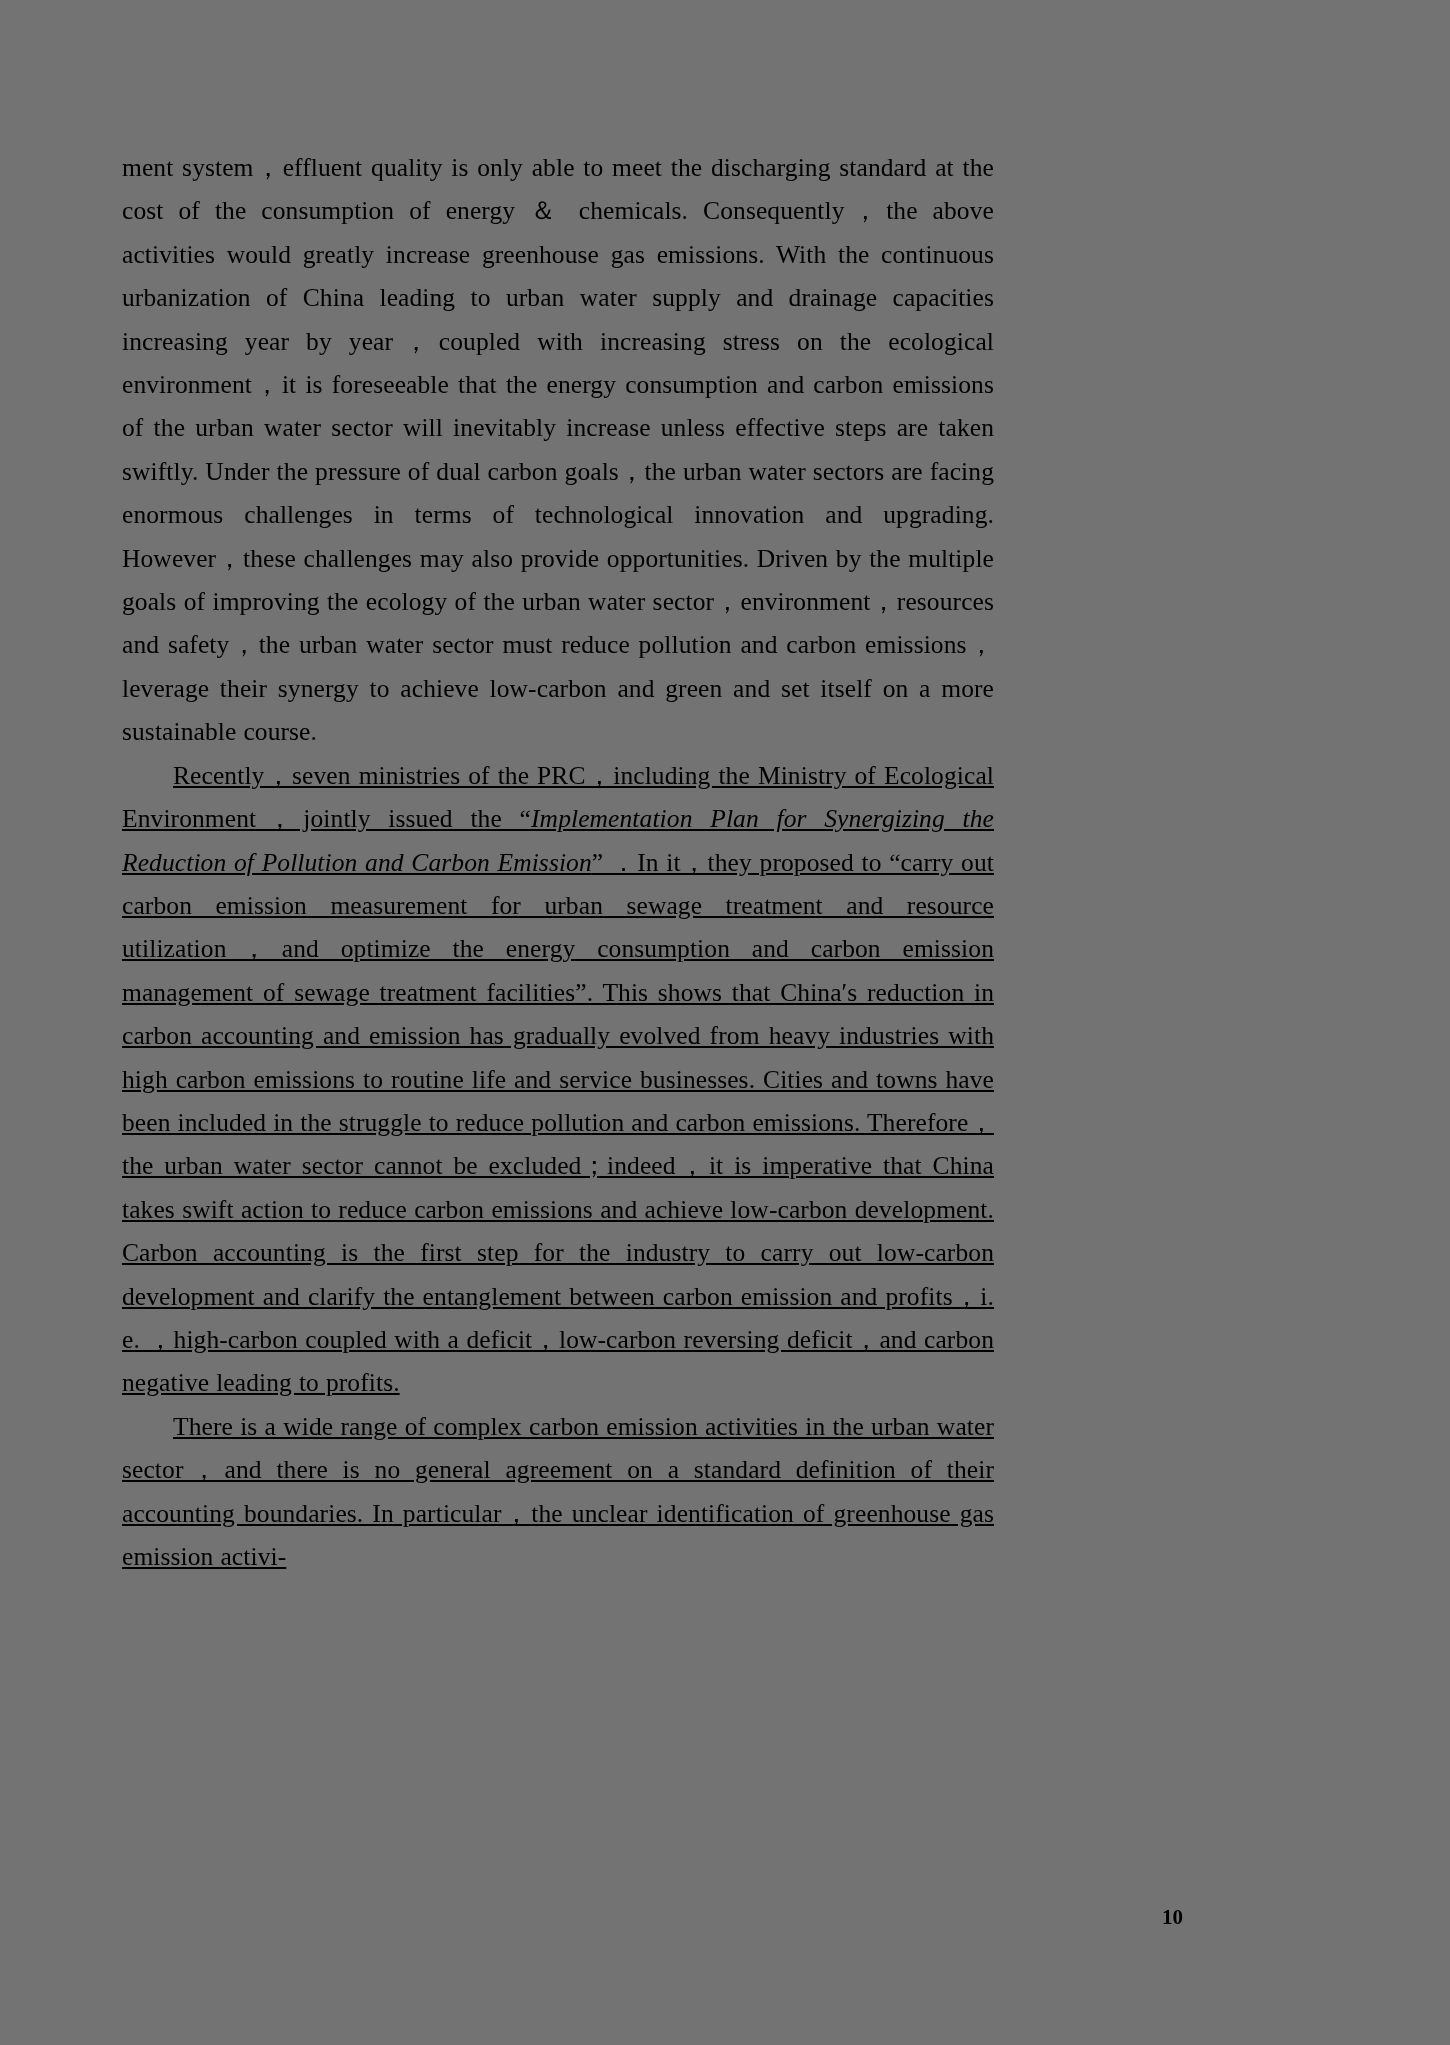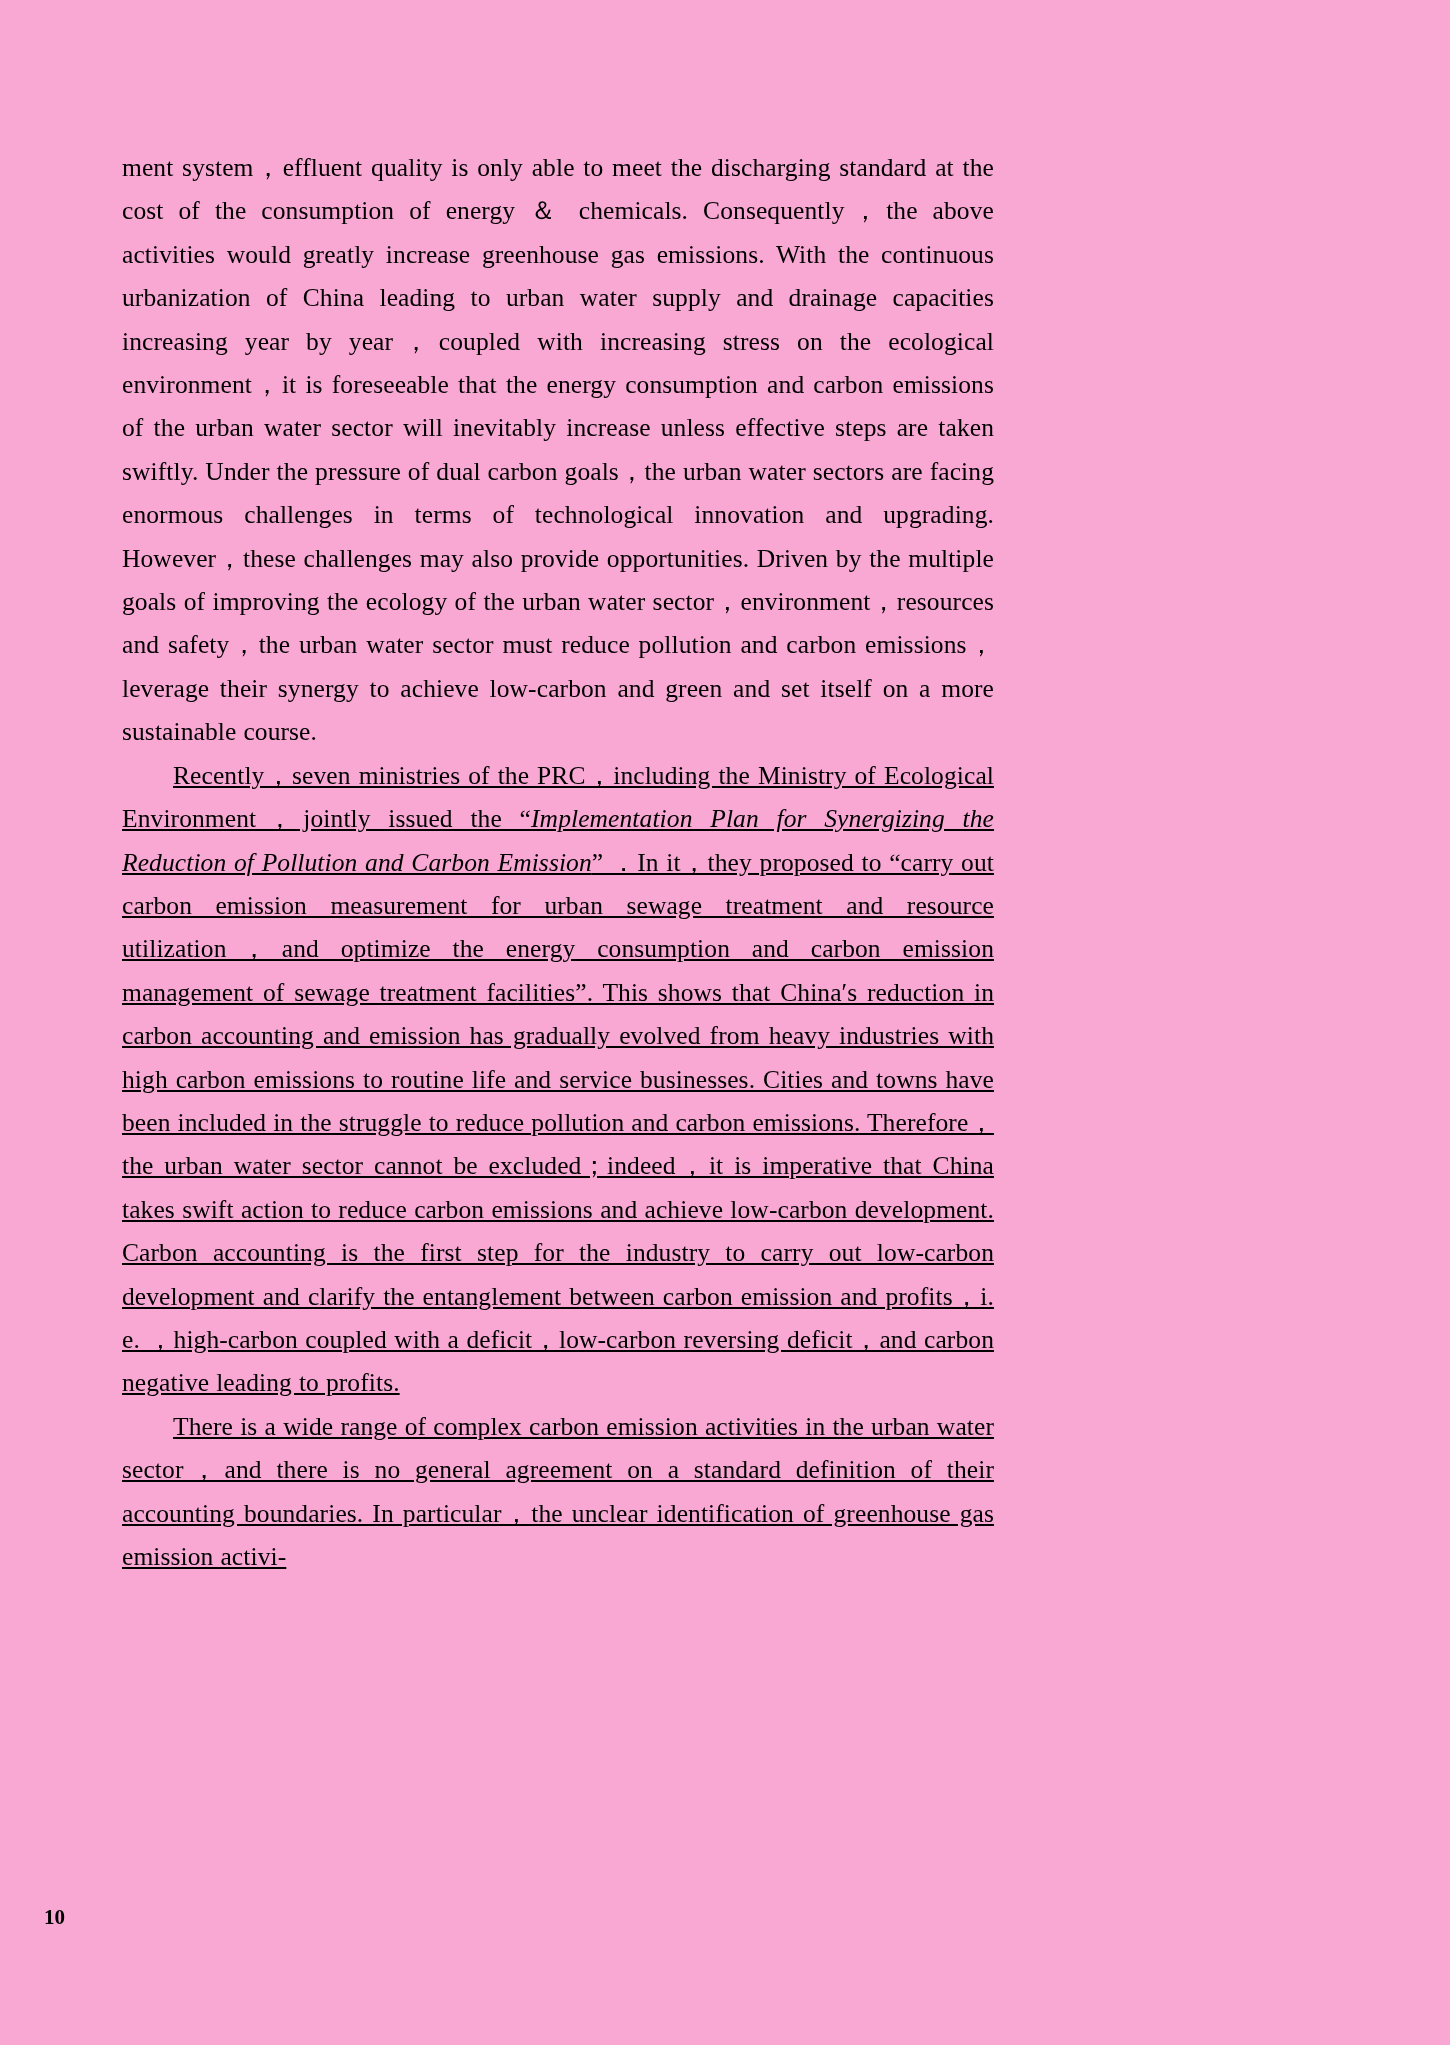--- a/index.html
+++ b/index.html
@@ -14,21 +14,21 @@
     font-family: "Liberation Serif", "DejaVu Serif", serif;
     color: #000000;
     overflow: hidden;
   }
 
   .page {
     position: absolute;
     left: 0; top: 0;
     width: 1450px;
     height: 2045px;
-    background: #f9a8d4;
+    background: #737373;
   }
 
   .text-block {
     position: absolute;
     left: 122px;
     top: 146px;
     width: 872px;
   }
 
   p.para {
@@ -49,25 +49,24 @@
 
   .ital {
     font-style: italic;
   }
 
   .page-number {
     position: absolute;
     left: 0;
     top: 1905px;
     width: 1183px;
-    text-align: left;
+    text-align: right;
     font-size: 21px;
     font-weight: bold;
     font-family: "Liberation Serif", "DejaVu Serif", serif;
-    margin-left: 44px;
   }
 </style>
 </head>
 <body>
 
 <div class="page">
 
   <div class="text-block">
 
     <p class="para"><span>ment system，effluent quality is only able to meet the discharging standard at the cost of the consumption of energy ＆ chemicals. Consequently，the above activities would greatly increase greenhouse gas emissions. With the continuous urbanization of China leading to urban water supply and drainage capacities increasing year by year，coupled with increasing stress on the ecological environment，it is foreseeable that the energy consumption and carbon emissions of the urban water sector will inevitably increase unless effective steps are taken swiftly. Under the pressure of dual carbon goals，the urban water sectors are facing enormous challenges in terms of technological innovation and upgrading. However，these challenges may also provide opportunities. Driven by the multiple goals of improving the ecology of the urban water sector，environment，resources and safety，the urban water sector must reduce pollution and carbon emissions，leverage their synergy to achieve low-carbon and green and set itself on a more sustainable course.</span></p>

